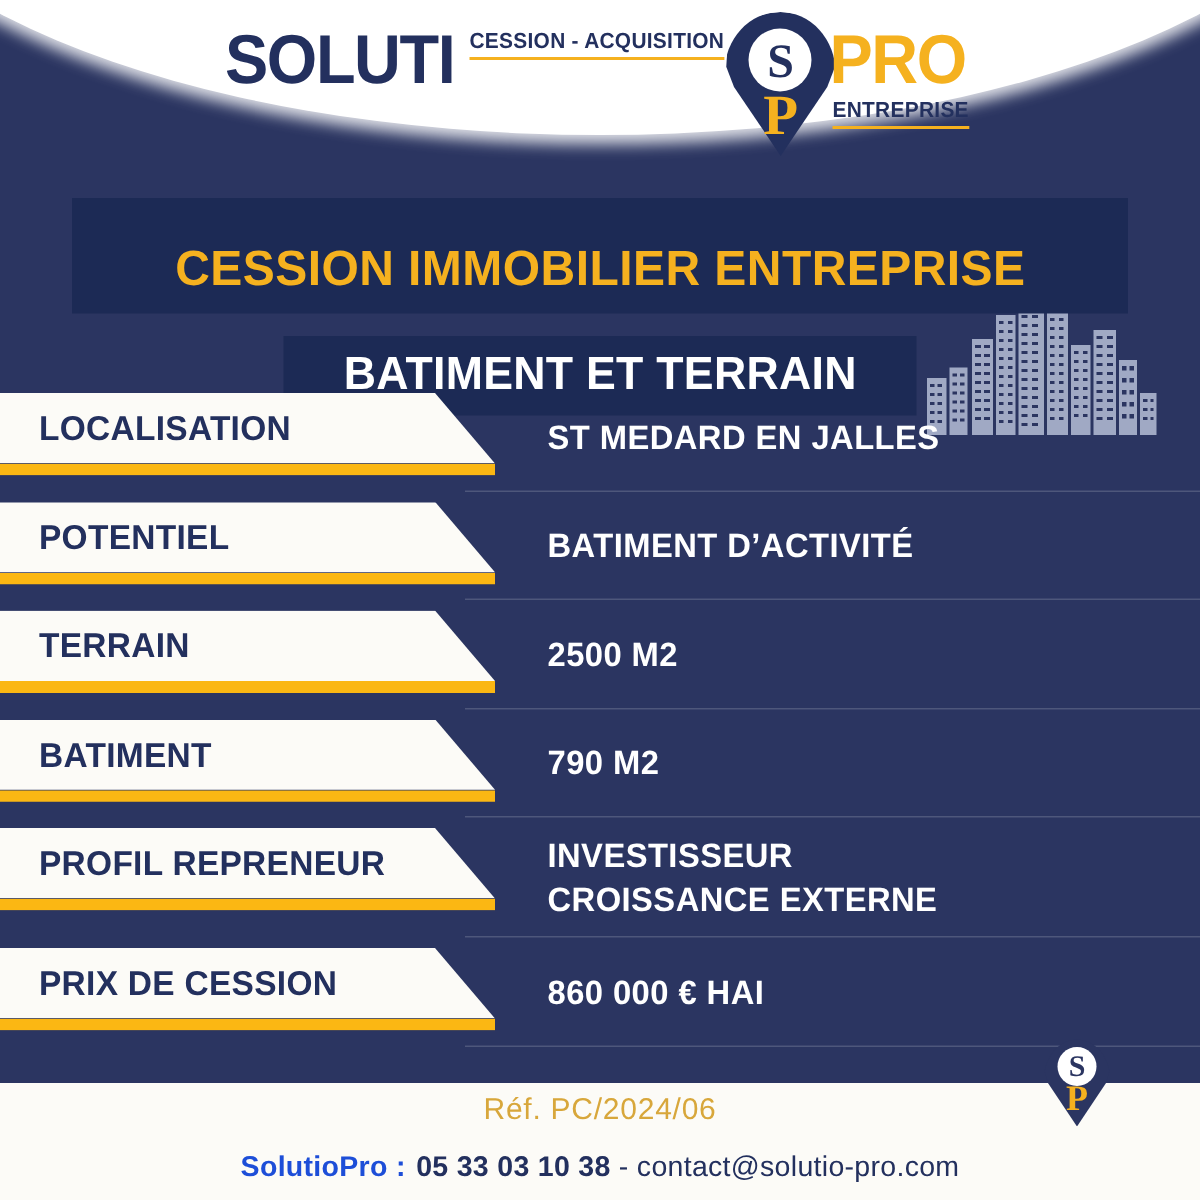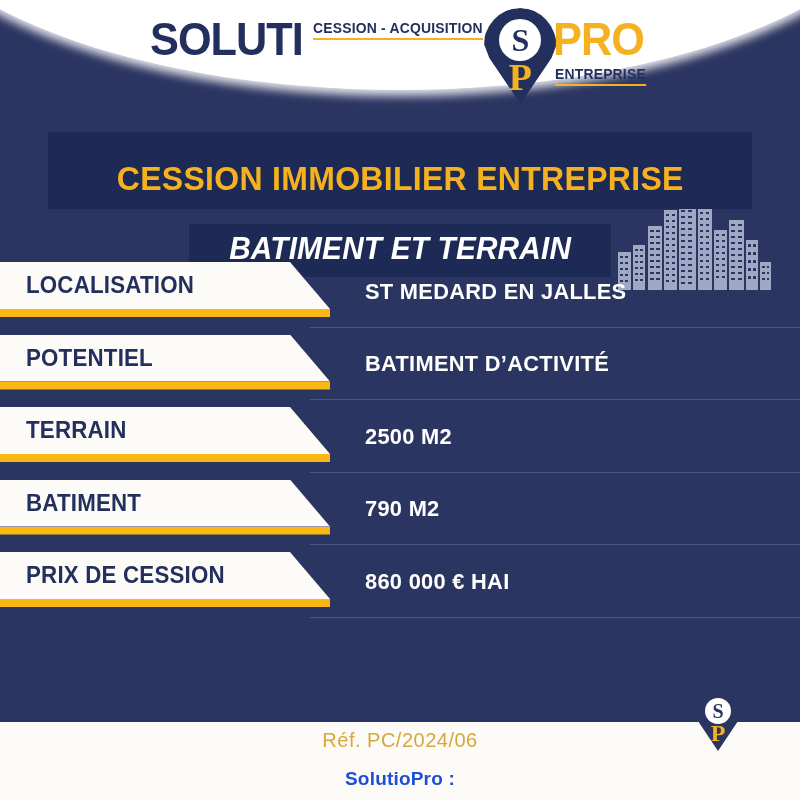--- a/index.html
+++ b/index.html
@@ -105,21 +105,20 @@
     letter-spacing:0.3px;
     white-space:nowrap;
     display:inline-block;
     transform:scaleX(.97);
   }
   .title-sub{
     background:#1c2a55;
     margin:0 189px;
     padding:7px 10px 10px;
     text-align:center;
-    font-style:italic;
   }
   .title-sub span{
     color:#ffffff;
     font-size:31px; font-weight:bold;
     letter-spacing:0.2px;
     white-space:nowrap;
     display:inline-block;
     transform:scaleX(.96);
   }
 
@@ -524,20 +523,34 @@
         <div class="label-text">BATIMENT</div>
       </div>
       <div class="value-cell">
         <div>
             <span class="v-line">790 M2</span>
           </div>
       </div>
       <div class="row-sep"></div>
     </div>
 
+    <div class="row tall">
+      <div class="label-shape">
+        <div class="label-white"></div>
+        <div class="label-yellow"></div>
+        <div class="label-text">PROFIL REPRENEUR</div>
+      </div>
+      <div class="value-cell">
+        <div>
+          <span class="v-line">INVESTISSEUR</span>
+          <span class="v-line">CROISSANCE EXTERNE</span>
+        </div>
+      </div>
+      <div class="row-sep"></div>
+    </div>
 
     <div class="row">
       <div class="label-shape">
         <div class="label-white"></div>
         <div class="label-yellow"></div>
         <div class="label-text">PRIX DE CESSION</div>
       </div>
       <div class="value-cell">
         <div>
             <span class="v-line">860 000 € HAI</span>
@@ -549,20 +562,21 @@
   </div>
 
   <div class="ref-band"></div>
 
   <div class="ref-line">
     <span>Réf.  PC/2024/06</span>
   </div>
 
   <div class="contact-line">
     <span class="c-brand">SolutioPro :</span>
+    <span class="c-rest"><b>05 33 03 10 38</b><span> - </span><span>contact@solutio-pro.com</span></span>
   </div>
 
   <div class="mini-pin">
     <div class="mp-shape"></div>
     <div class="mp-circle">
       <span class="mp-s">S</span>
     </div>
     <div class="mp-p">P</div>
   </div>
 

